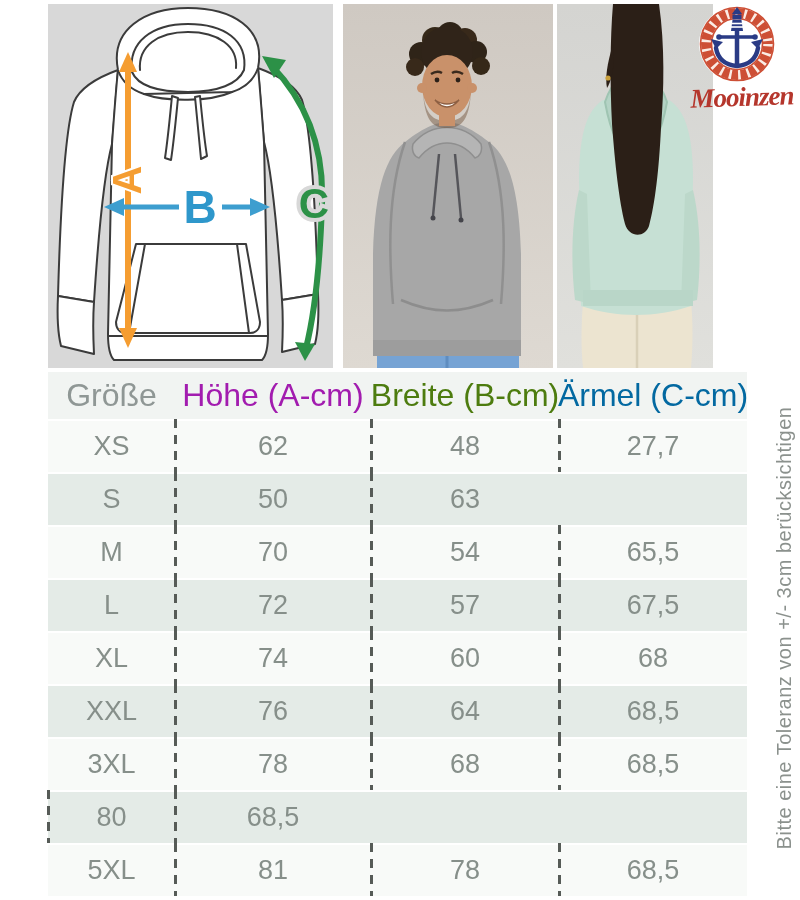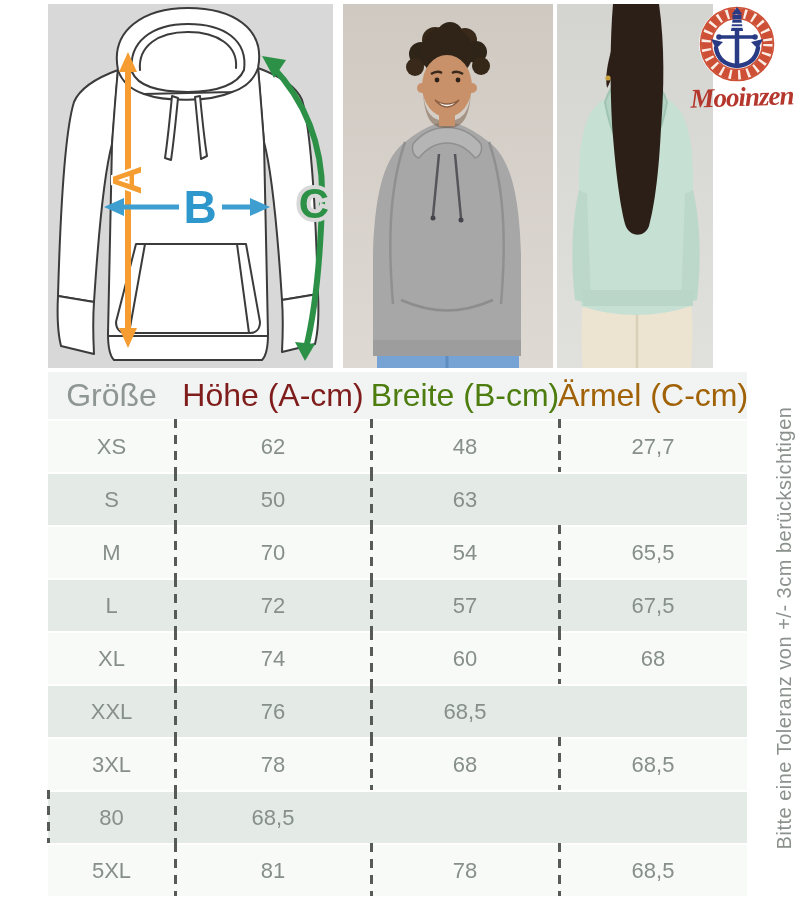--- a/index.html
+++ b/index.html
@@ -21,27 +21,27 @@
     font-family:"Liberation Serif","DejaVu Serif",serif;
     font-style:italic;font-weight:bold;font-size:27px;color:#b5362c;
     letter-spacing:-1px;transform:rotate(-2deg);
   }
   
   .size-table{position:absolute;left:48px;top:372px;width:699px;}
   .thead,.trow{display:grid;grid-template-columns:127px 196px 188px 188px;}
   .thead{height:47px;background:#f1f4f2;}
   .th{display:flex;align-items:center;justify-content:center;font-size:32px;white-space:nowrap;}
   .th-size{color:#8f9795;}
-  .th-hoehe{color:#7f1d1d;}
+  .th-hoehe{color:#a21caf;}
   .th-breite{color:#4d7c0f;}
-  .th-aermel{color:#a16207;}
+  .th-aermel{color:#0369a1;}
   .trow{height:51px;background:#f8faf8;border-top:2px solid #ffffff;}
   .trow.alt{background:#e4ebe7;}
   .c{display:flex;align-items:center;justify-content:center;
-     font-size:22px;color:#868f8a;position:relative;}
+     font-size:27px;color:#868f8a;position:relative;}
   .c.sep::before{
     content:"";position:absolute;left:-1px;top:-2px;bottom:0;width:3px;
     background:repeating-linear-gradient(#565b57 0 9px,transparent 9px 16px);
   }
   
   .note{
     position:absolute;left:784px;top:628px;transform:translate(-50%,-50%) rotate(-90deg);
     white-space:nowrap;font-size:20px;color:#8b918d;letter-spacing:0.5px;
   }
 </style>
@@ -233,20 +233,21 @@
     </div>
     <div class="trow">
       <div class="c">XL</div>
       <div class="c sep">74</div>
       <div class="c sep">60</div>
       <div class="c sep">68</div>
     </div>
     <div class="trow alt">
       <div class="c">XXL</div>
       <div class="c sep">76</div>
+      <div class="c sep">64</div>
       <div class="c sep">68,5</div>
     </div>
     <div class="trow">
       <div class="c">3XL</div>
       <div class="c sep">78</div>
       <div class="c sep">68</div>
       <div class="c sep">68,5</div>
     </div>
     <div class="trow alt">
       <div class="c sep">80</div>

